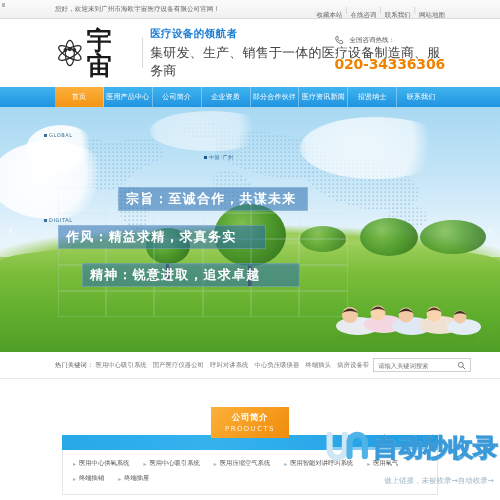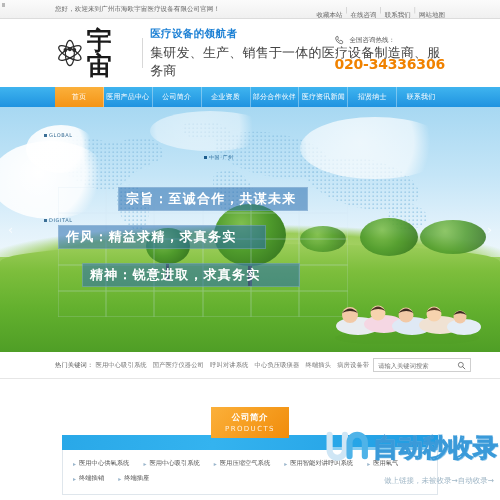--- a/index.html
+++ b/index.html
@@ -330,21 +330,21 @@
           <line x1="145" y1="0" x2="145" y2="130"></line>
         <line x1="193" y1="0" x2="193" y2="130"></line>
           <line x1="241" y1="0" x2="241" y2="130"></line>
         <line x1="290" y1="0" x2="290" y2="130"></line>
       </g>
     </svg>
 
     <div class="slide-lines">
       <div class="slide-line sl1">宗旨：至诚合作，共谋未来</div>
       <div class="slide-line sl2">作风：精益求精，求真务实</div>
-      <div class="slide-line sl3">精神：锐意进取，求真务实</div>
+      <div class="slide-line sl3">精神：锐意进取，追求卓越</div>
     </div>
 
     <svg class="family" viewBox="0 0 150 62">
       <ellipse cx="75" cy="56" rx="72" ry="7" fill="#4f9e26" opacity=".35"></ellipse>
       <g>
         <ellipse cx="26" cy="44" rx="22" ry="9" fill="#e8ecf0"></ellipse>
         <circle cx="18" cy="33" r="8" fill="#f2c9a6"></circle>
         <path d="M10 31 q8 -9 16 0 q-8 -4 -16 0z" fill="#3b2a20"></path>
         <ellipse cx="52" cy="42" rx="20" ry="9" fill="#f5d7e3"></ellipse>
         <circle cx="46" cy="31" r="7.5" fill="#f7d3ae"></circle>

